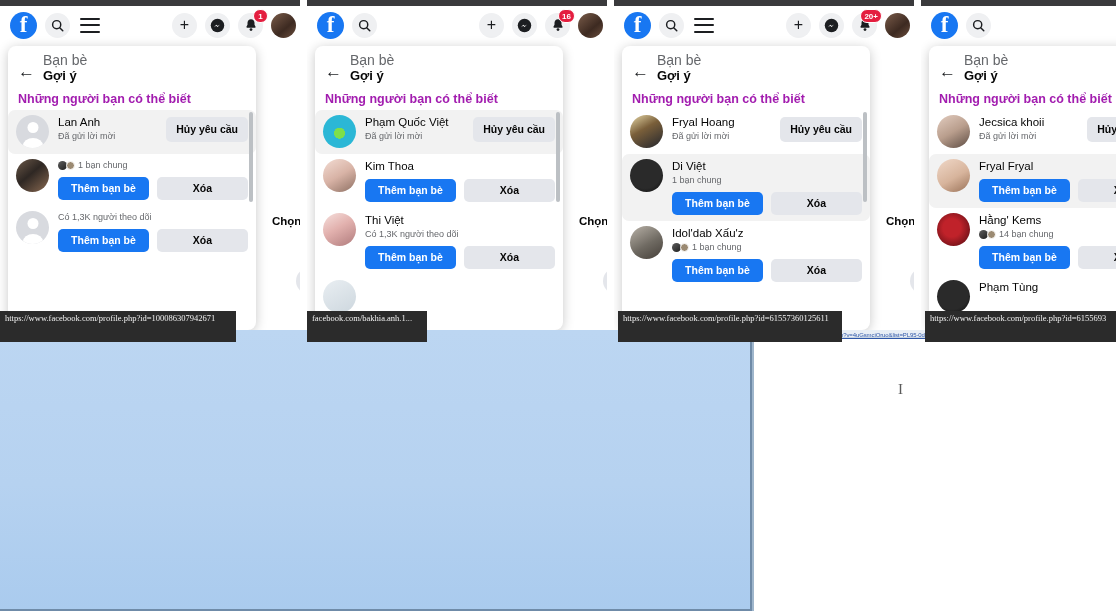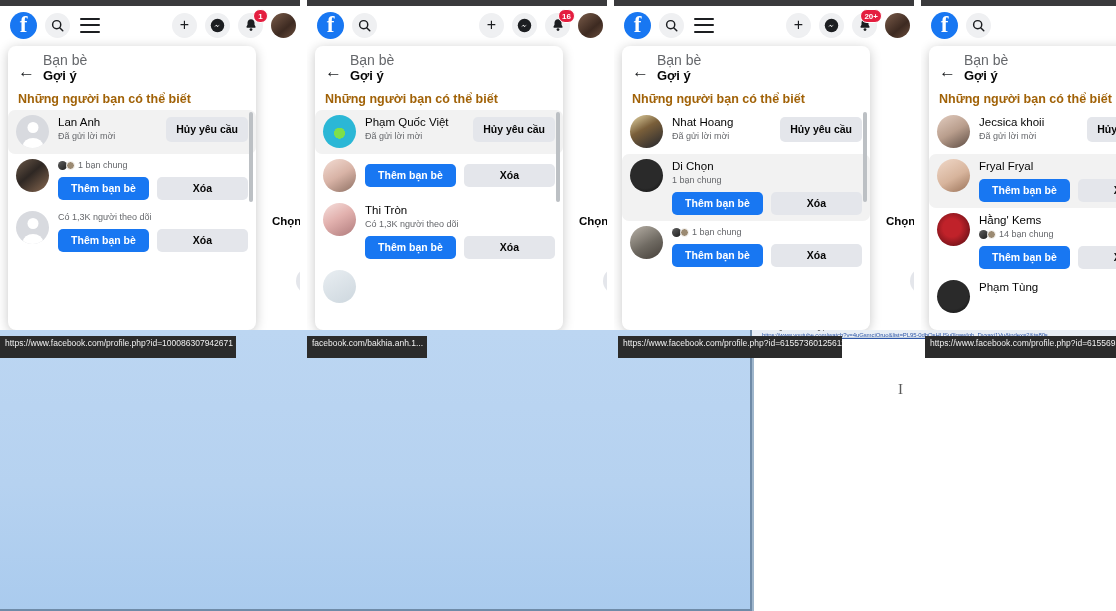--- a/index.html
+++ b/index.html
@@ -84,21 +84,21 @@
     position:absolute; left:8px; top:46px; width:0; 
     background:#fff; border-radius:8px;
     box-shadow: 0 2px 12px rgba(0,0,0,0.22);
     overflow:hidden;
   }
   .dd-head { padding:8px 10px 2px 10px; display:flex; align-items:flex-start; gap:8px; }
   .back-arrow { font-size:17px; color:#1c1e21; line-height:20px; margin-top:8px; }
   .dd-title-wrap { display:flex; flex-direction:column; }
   .dd-kicker { font-size:14px; color:#65676B; line-height:12px; }
   .dd-title { font-size:13px; font-weight:bold; color:#050505; line-height:20px; }
-  .dd-sub { font-size:12.5px; font-weight:bold; color:#a16207; padding:4px 10px 4px 10px; }
+  .dd-sub { font-size:12.5px; font-weight:bold; color:#a21caf; padding:4px 10px 4px 10px; }
   .dd-list { position:relative; }
 
   .person {
     display:flex; gap:9px; padding:5px 8px 6px 8px; align-items:flex-start;
     border-radius:7px;
   }
   .person.hl { background:#F2F2F2; }
   .pav { width:33px; height:33px; border-radius:50%; flex:none; background:#D8DADF; position:relative; overflow:hidden; }
   .pav.generic::before { content:""; position:absolute; left:50%; top:7px; transform:translateX(-50%);
       width:11px; height:11px; border-radius:50%; background:#fff; }
@@ -127,23 +127,23 @@
     background:#BCC0C4; border-radius:2px;
   }
   .chon-text { position:absolute; font-size:11.5px; font-weight:bold; color:#050505; white-space:nowrap; }
   .compose-btn {
     position:absolute; width:26px; height:26px; border-radius:50%; background:#E4E6EB;
     display:flex; align-items:center; justify-content:center;
   }
 
   
   .statusbar {
-    position:absolute; height:22px; background:#2b2b2b; color:#f0f0f0;
+    position:absolute; height:31px; background:#2b2b2b; color:#f0f0f0;
     font-size:8.5px; line-height:14px; padding:0 5px; white-space:nowrap;
-    overflow:hidden; font-family:Liberation Sans, sans-serif;margin-top:25px;
+    overflow:hidden; font-family:Liberation Serif, serif;
   }
 </style>
 </head>
 <body>
 
 <div id="root">
 
   <div class="bg-blue"></div>
   <div class="bg-white-doc"></div>
   <div class="doc-ruler"></div>
@@ -319,32 +319,37 @@
                       <span>Đã gửi lời mời</span>
                     </div>
                   </div>
                   <span class="btn-inline">Hủy yêu cầu</span>
                 </div>
               </div>
             </div>
             <div class="person">
               <div class="pav" style="background:linear-gradient(150deg,#f3dcd3 0%,#d8b3a6 50%,#8e7063 100%)"></div>
               <div class="pbody">
+                <div class="prow">
+                  <div style="min-width:0;flex:1;">
+                    <div class="pname">Kim Thoa</div>
+                  </div>
+                </div>
                 <div class="pbtns">
                   <span class="btn btn-primary">Thêm bạn bè</span>
                   <span class="btn btn-secondary">Xóa</span>
                 </div>
               </div>
             </div>
             <div class="person">
               <div class="pav" style="background:linear-gradient(150deg,#f6e0dd 0%,#e2b1ae 45%,#b07b7c 100%)"></div>
               <div class="pbody">
                 <div class="prow">
                   <div style="min-width:0;flex:1;">
-                    <div class="pname">Thi Tròn</div>
+                    <div class="pname">Thi Việt</div>
                     <div class="pmeta">
                       <span>Có 1,3K người theo dõi</span>
                     </div>
                   </div>
                 </div>
                 <div class="pbtns">
                   <span class="btn btn-primary">Thêm bạn bè</span>
                   <span class="btn btn-secondary">Xóa</span>
                 </div>
               </div>
@@ -409,51 +414,52 @@
               <span class="dd-title">Gợi ý</span>
             </div>
           </div>
           <div class="dd-sub">Những người bạn có thể biết</div>
           <div class="dd-list">
             <div class="person">
               <div class="pav" style="background:linear-gradient(150deg,#e8d9a8 0%,#7a5f3a 42%,#23262e 100%)"></div>
               <div class="pbody">
                 <div class="prow">
                   <div style="min-width:0;flex:1;">
-                    <div class="pname">Nhat Hoang</div>
+                    <div class="pname">Fryal Hoang</div>
                     <div class="pmeta">
                       <span>Đã gửi lời mời</span>
                     </div>
                   </div>
                   <span class="btn-inline">Hủy yêu cầu</span>
                 </div>
               </div>
             </div>
             <div class="person hl">
               <div class="pav" style="background:radial-gradient(circle at 45% 40%, #2a2a2a 0 60%, #0a0a0a 100%)"></div>
               <div class="pbody">
                 <div class="prow">
                   <div style="min-width:0;flex:1;">
-                    <div class="pname">Di Chọn</div>
+                    <div class="pname">Di Việt</div>
                     <div class="pmeta">
                       <span>1 bạn chung</span>
                     </div>
                   </div>
                 </div>
                 <div class="pbtns">
                   <span class="btn btn-primary">Thêm bạn bè</span>
                   <span class="btn btn-secondary">Xóa</span>
                 </div>
               </div>
             </div>
             <div class="person">
               <div class="pav" style="background:linear-gradient(150deg,#b9b2a8 0%,#6f6a62 55%,#453f39 100%)"></div>
               <div class="pbody">
                 <div class="prow">
                   <div style="min-width:0;flex:1;">
+                    <div class="pname">Idol'dab Xấu'z</div>
                     <div class="pmeta">
                       <span class="mini-av" style="background:linear-gradient(140deg,#5f5f5f,#1f1f1f)"></span>
                       <span class="mini-av2" style="background:#9b8a72"></span>
                       <span>1 bạn chung</span>
                     </div>
                   </div>
                 </div>
                 <div class="pbtns">
                   <span class="btn btn-primary">Thêm bạn bè</span>
                   <span class="btn btn-secondary">Xóa</span>

